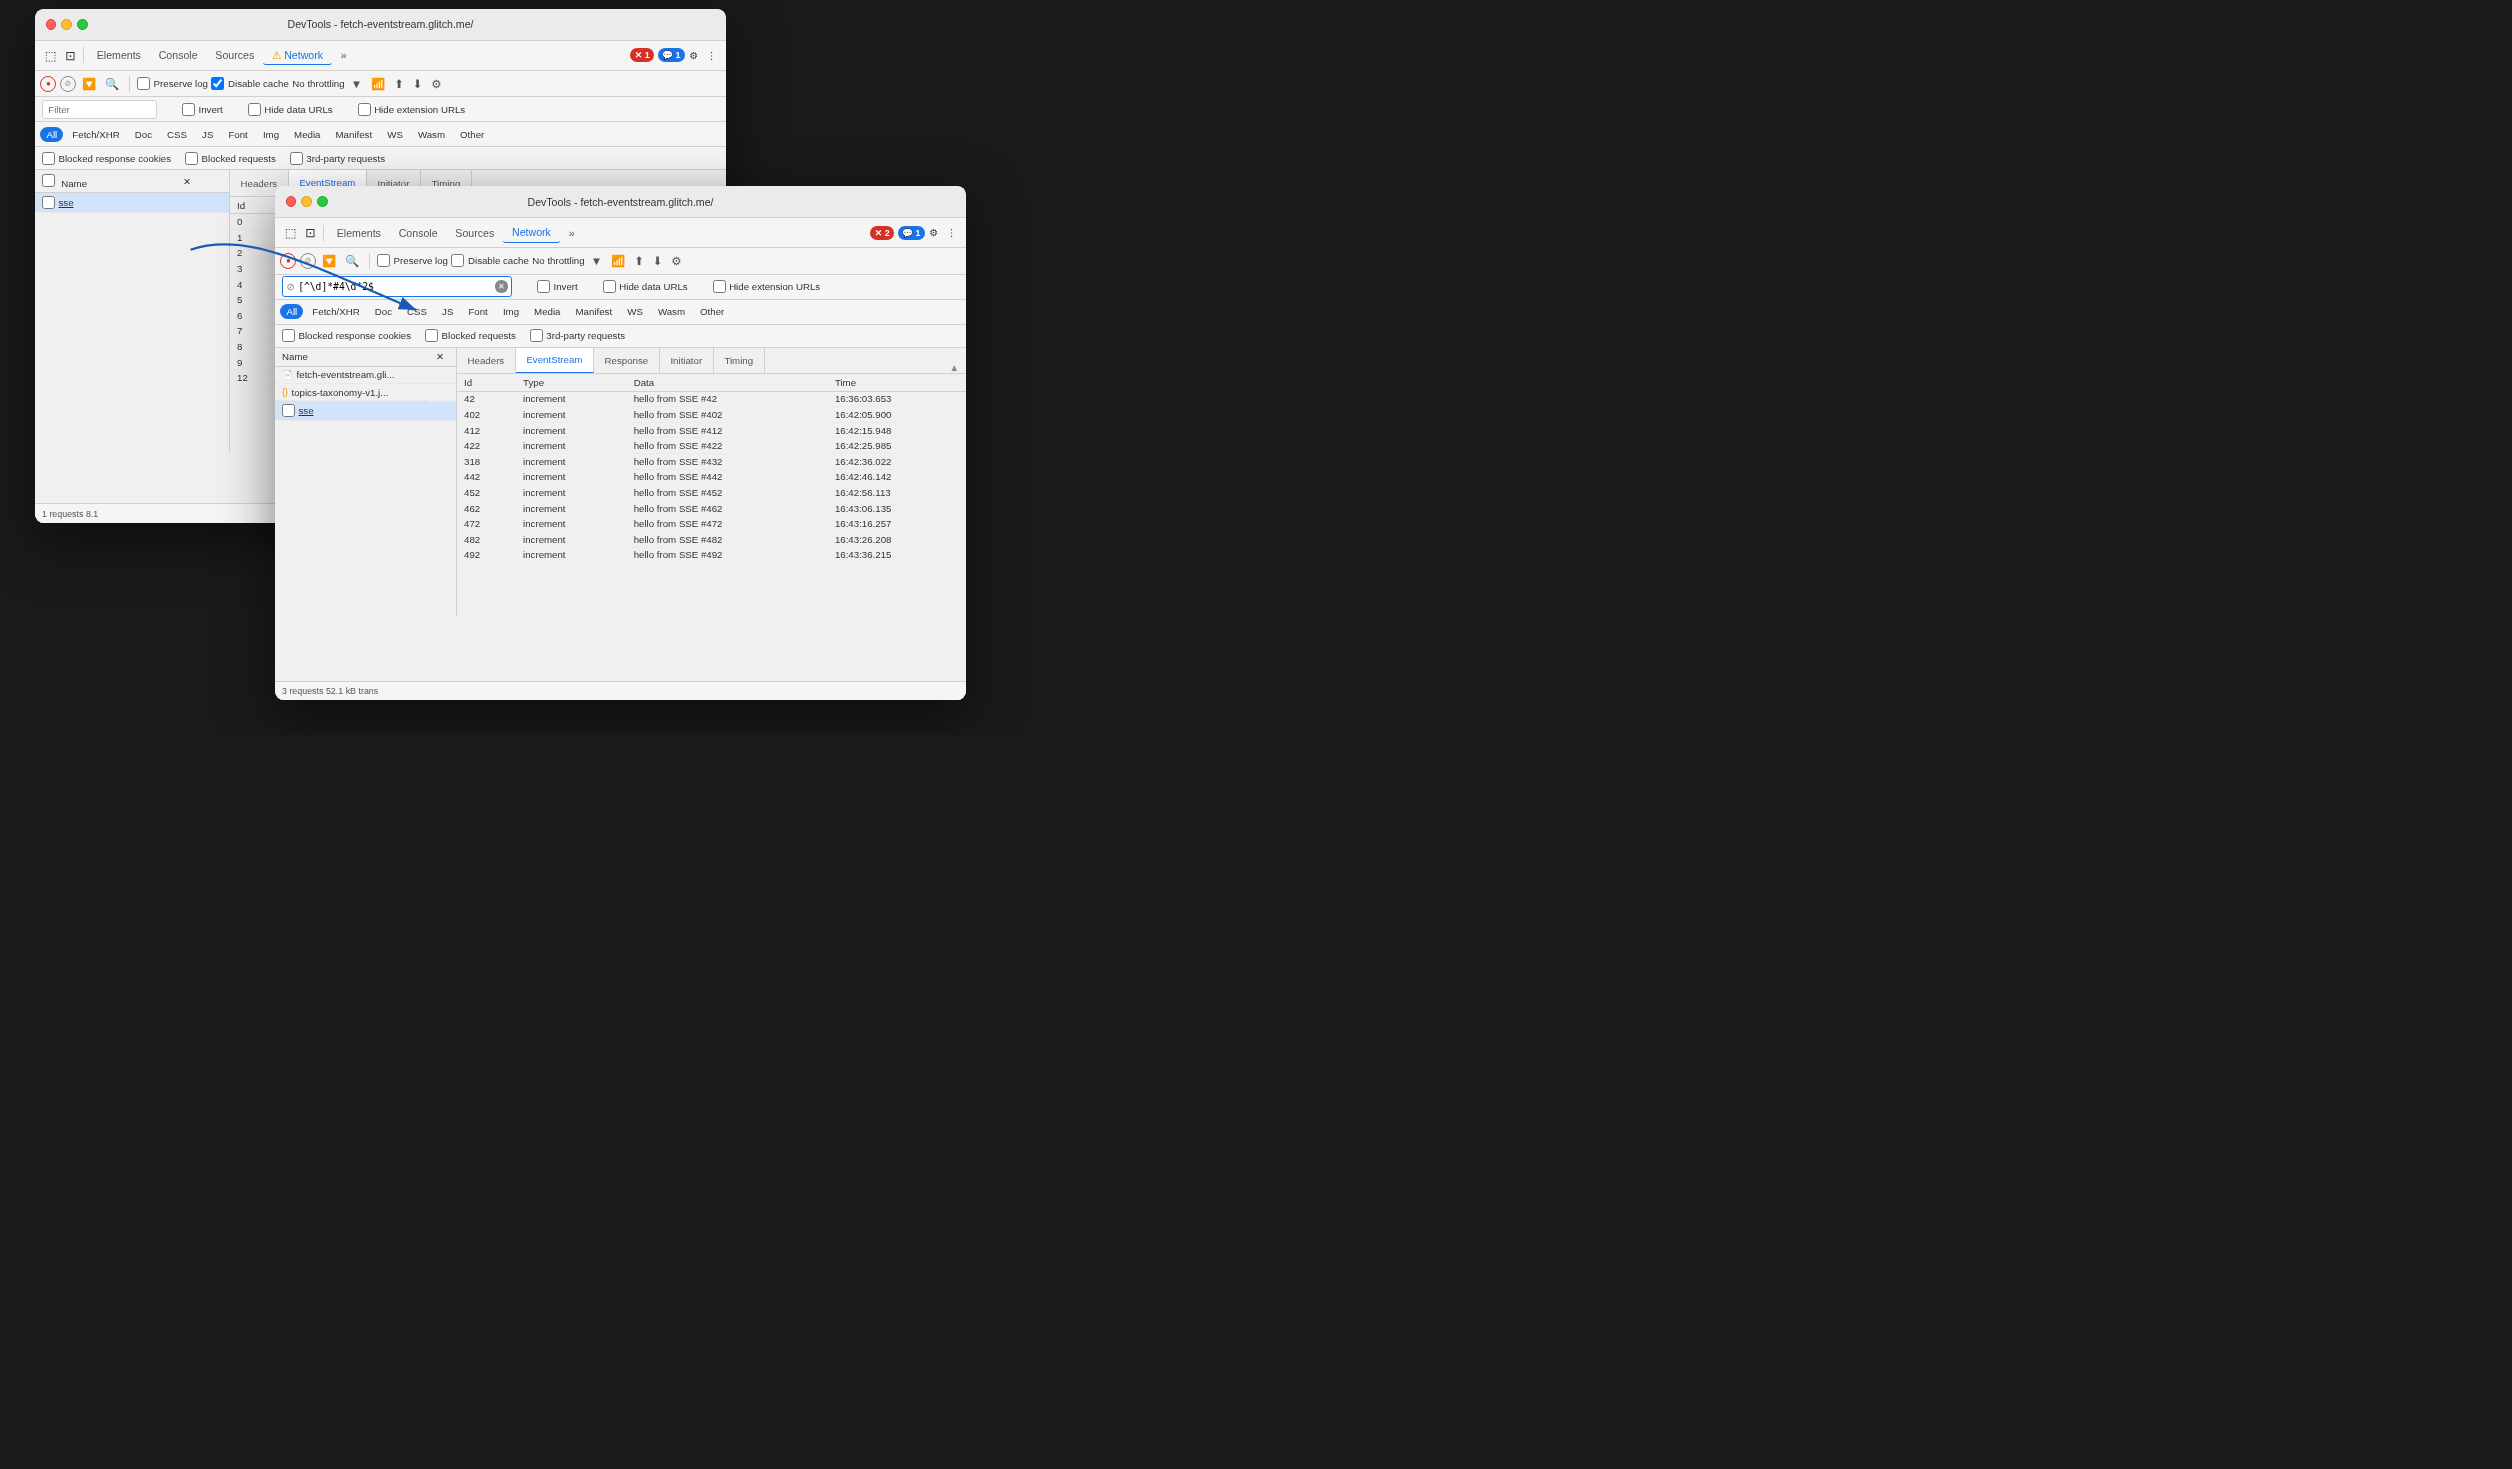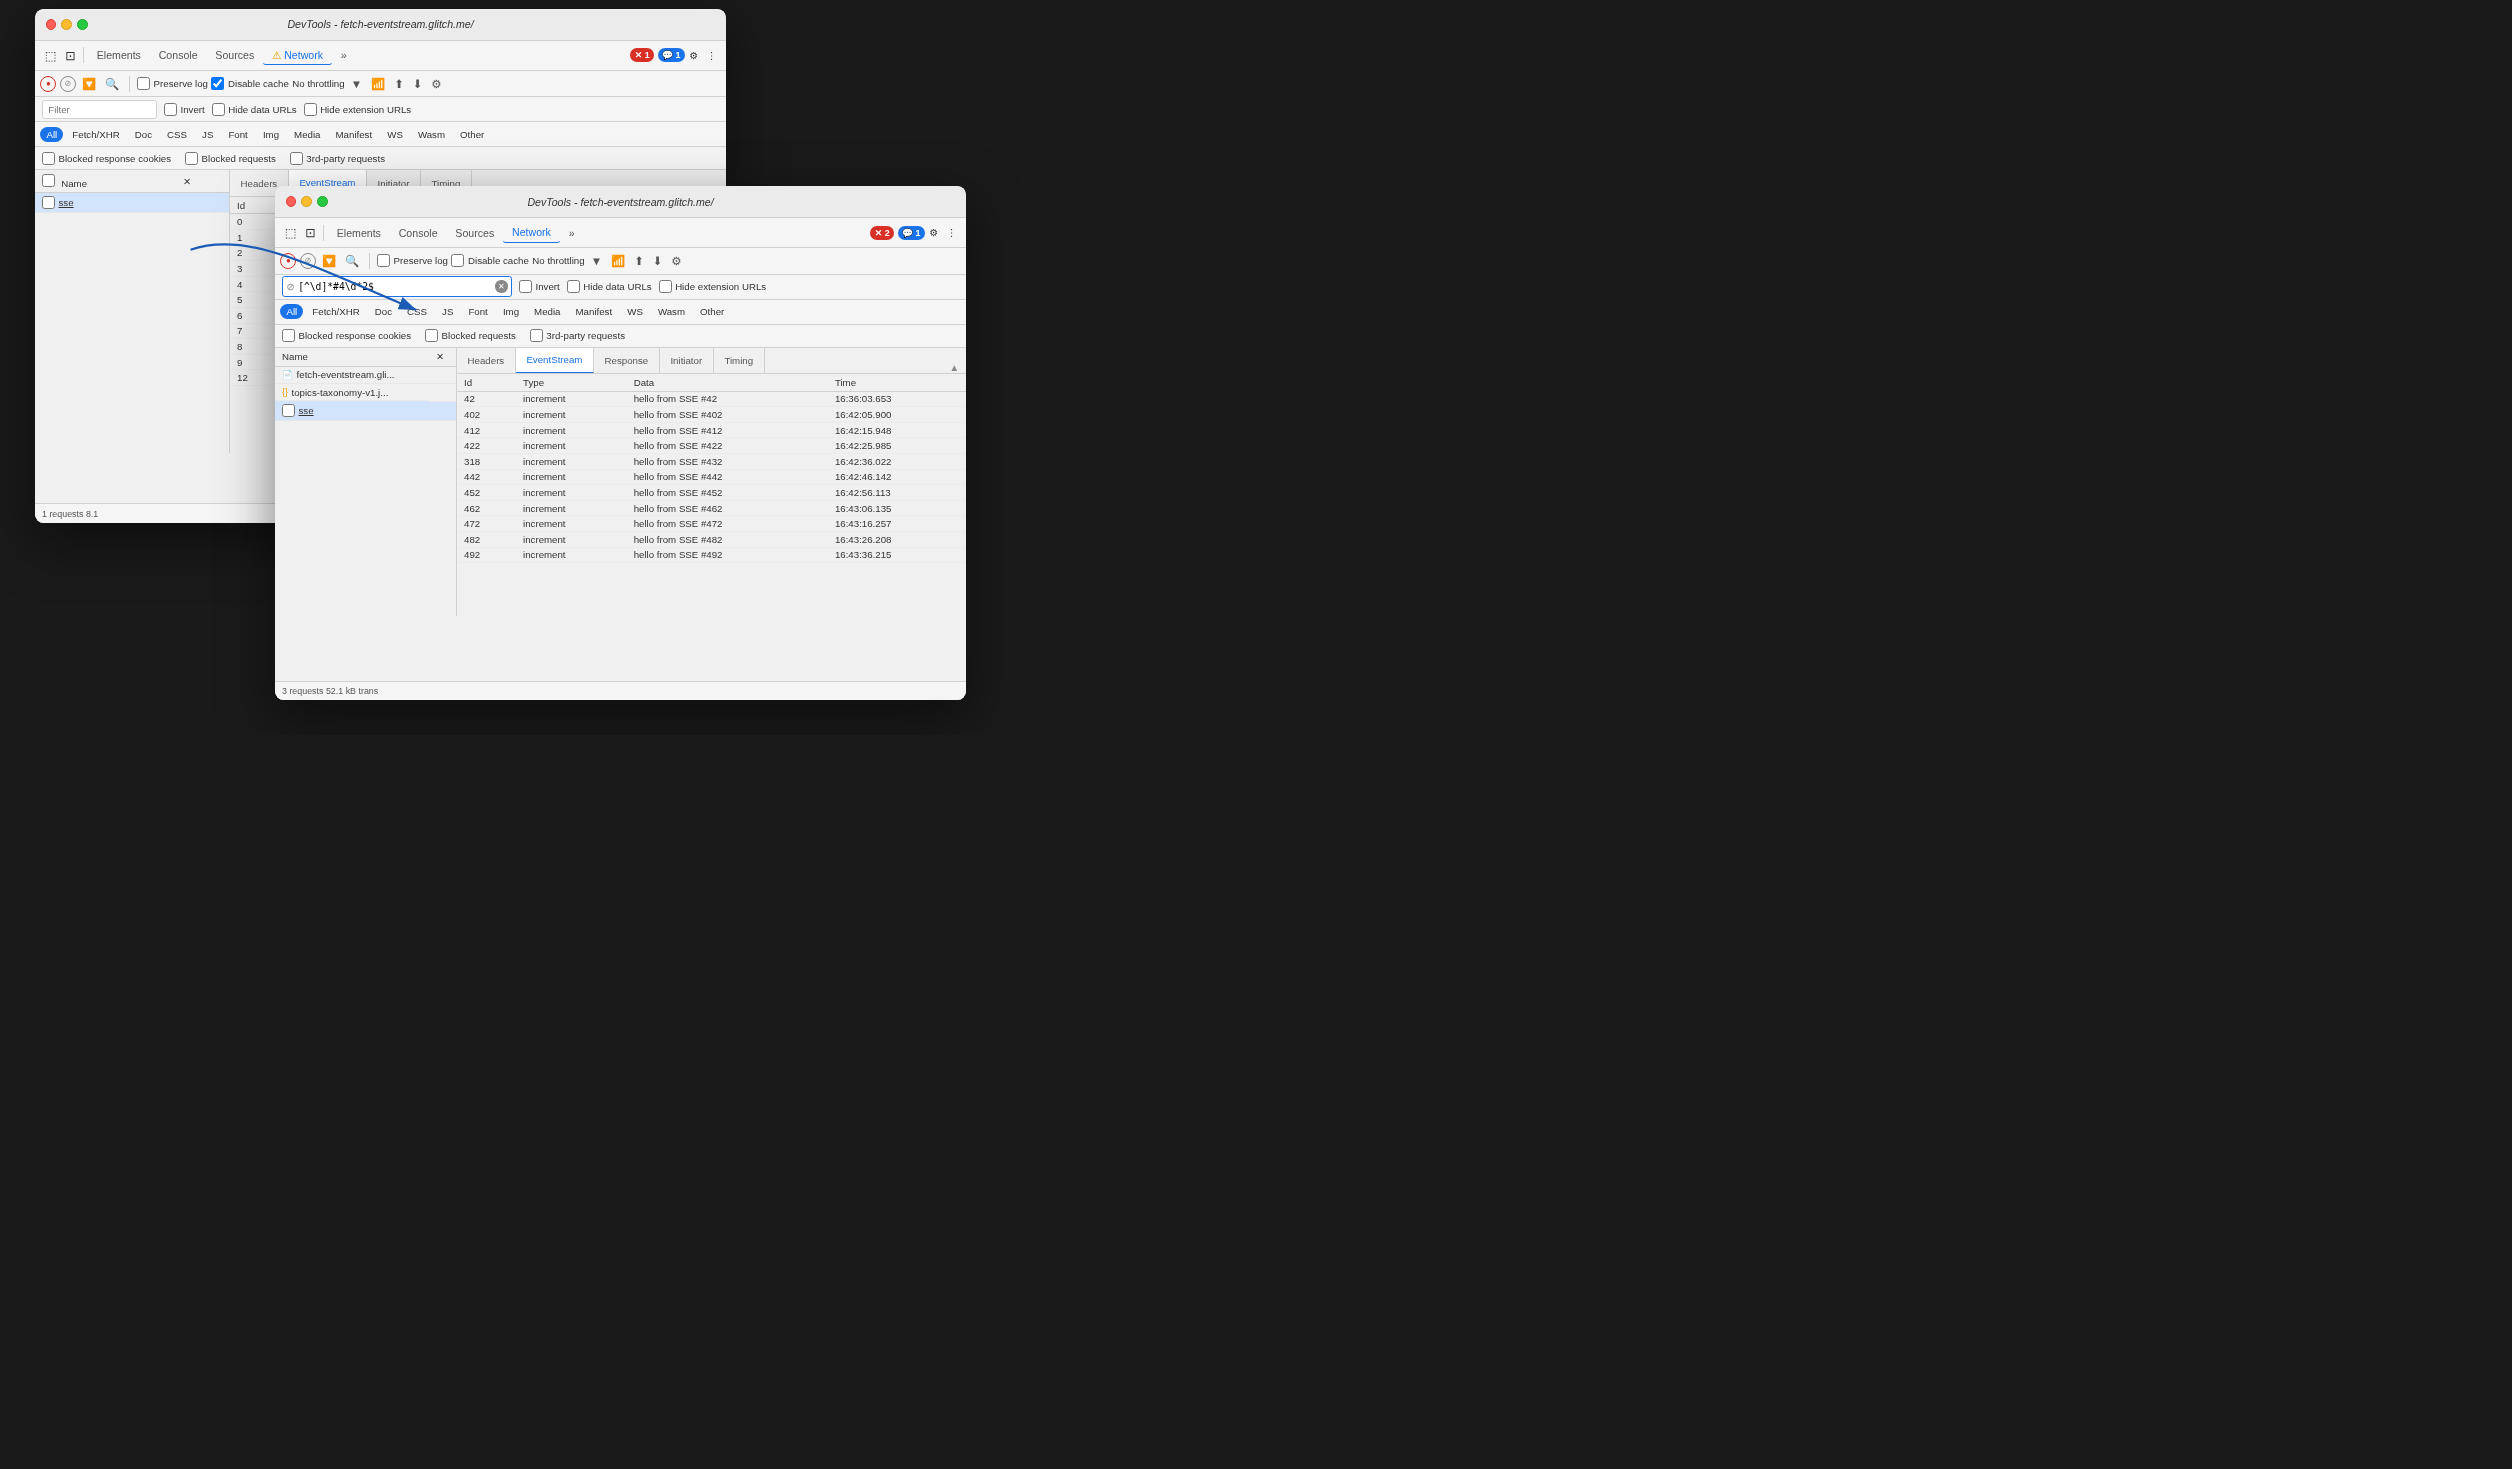--- a/index.html
+++ b/index.html
@@ -27,21 +27,20 @@
 
     
     .title-bar {
       background: #ebebeb;
       height: 32px;
       display: flex;
       align-items: center;
       padding: 0 10.6px;
       border-bottom: 0.9px solid #d0d0d0;
       position: relative;
-      font-style: italic;
     }
 
     .traffic-lights {
       display: flex;
       gap: 5.3px;
       align-items: center;
     }
 
     .traffic-light {
       width: 10.6px;
@@ -164,21 +163,21 @@
     }
 
     
     .filter-row {
       background: #f5f5f5;
       border-bottom: 0.9px solid #d0d0d0;
       display: flex;
       align-items: center;
       padding: 2.7px 7px;
       height: 25px;
-      gap: 7px;
+      gap: 25px;
     }
 
     
     .type-filter-row {
       background: #f5f5f5;
       border-bottom: 0.9px solid #d0d0d0;
       display: flex;
       align-items: center;
       padding: 2.7px 5.3px;
       height: 25px;

